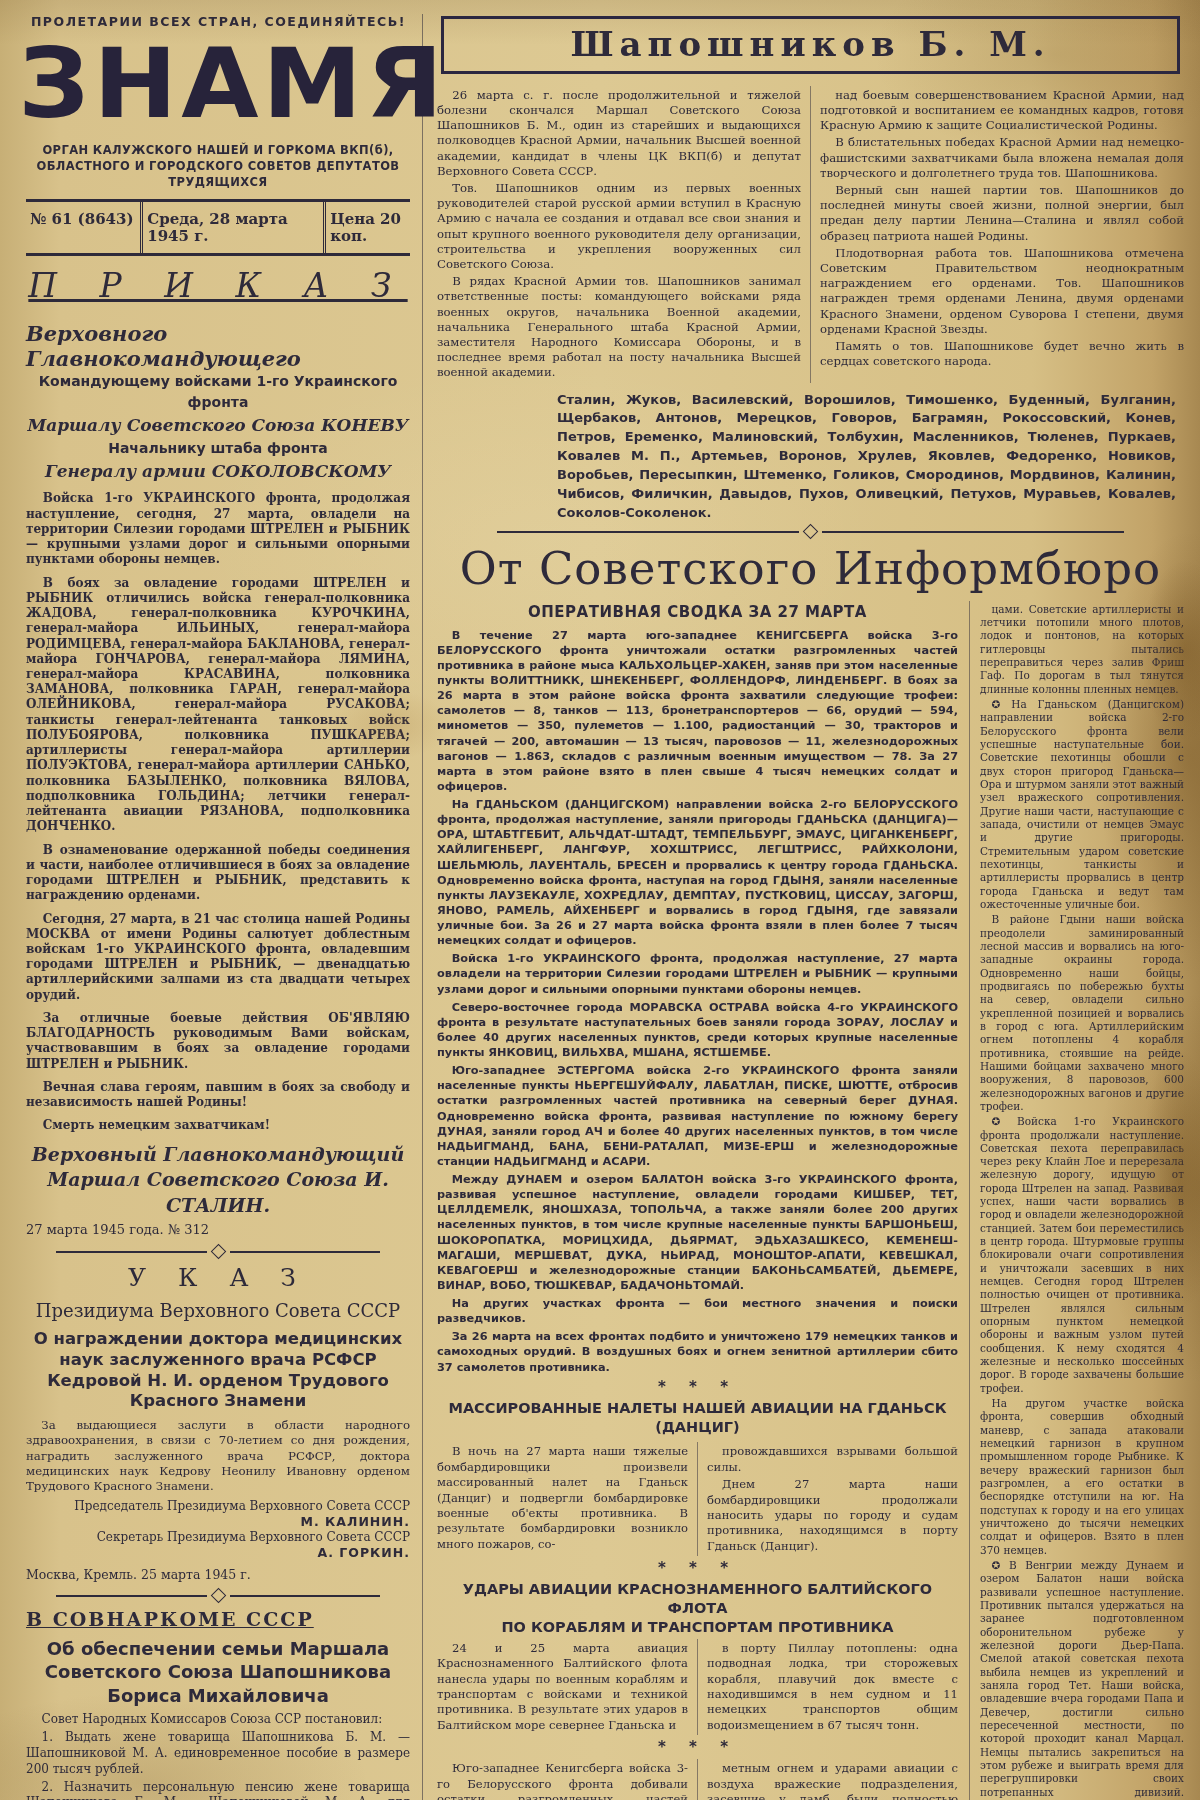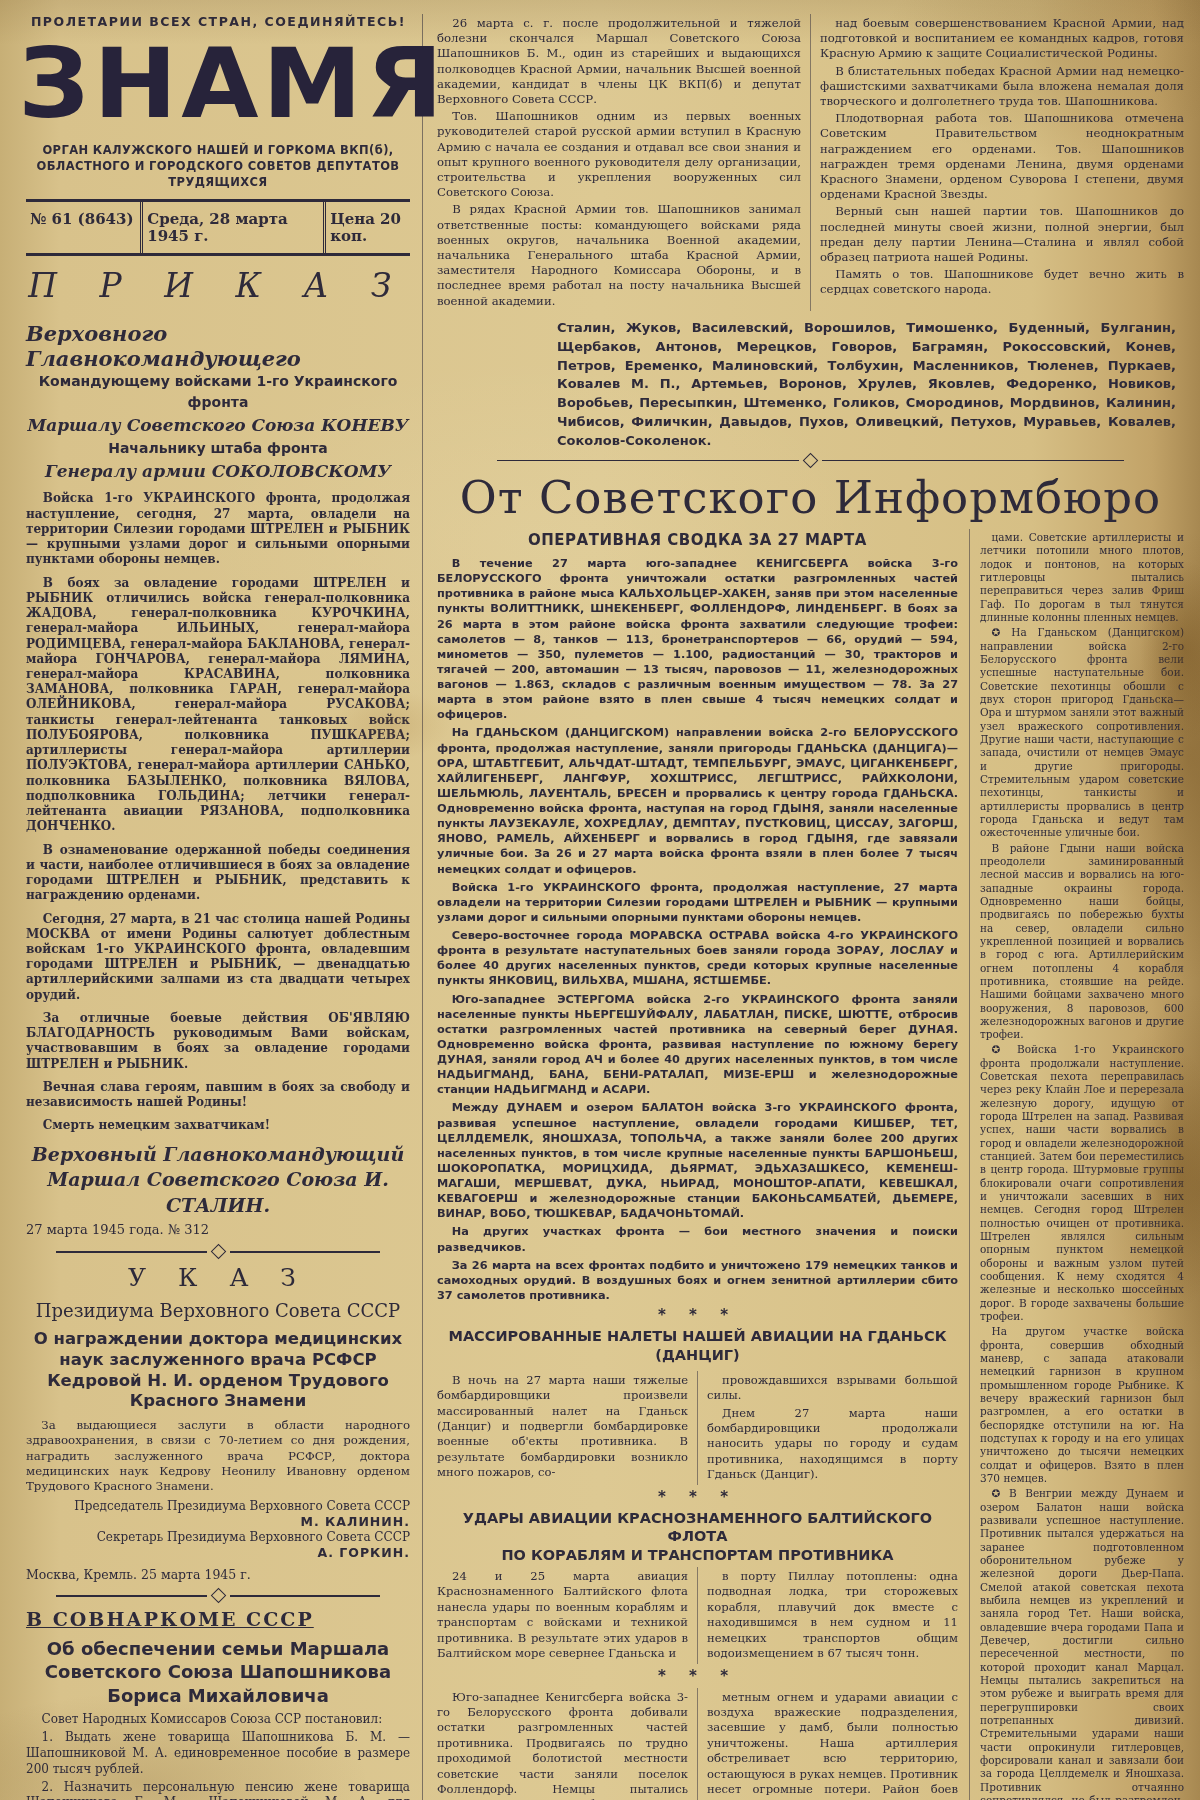--- a/index.html
+++ b/index.html
@@ -101,21 +101,21 @@
         <div class="nameplate">ЗНАМЯ</div>
         <div class="organ">ОРГАН КАЛУЖСКОГО НАШЕЙ И ГОРКОМА ВКП(б), ОБЛАСТНОГО И ГОРОДСКОГО СОВЕТОВ ДЕПУТАТОВ ТРУДЯЩИХСЯ</div>
         <div class="dateline">
           <div class="cell c-issue">№ 61 (8643)</div>
           <div class="cell c-date">Среда, 28 марта 1945 г.</div>
           <div class="cell c-price">Цена 20 коп.</div>
         </div>
       </header>
 
       <section>
-        <h1 class="prikaz-title" style="margin:12px 0 16px;">П Р И К А З</h1>
+        <h1 class="prikaz-title" style="margin:12px 0 16px;text-decoration:underline;">П Р И К А З</h1>
         <div class="prikaz-sub">Верховного Главнокомандующего</div>
         <div class="addr-plain">Командующему войсками 1-го Украинского фронта</div>
         <div class="addr-name">Маршалу Советского Союза КОНЕВУ</div>
         <div class="addr-plain">Начальнику штаба фронта</div>
         <div class="addr-name">Генералу армии СОКОЛОВСКОМУ</div>
         <div class="prikaz-body">
             <p>Войска 1-го УКРАИНСКОГО фронта, продолжая наступление, сегодня, 27 марта, овладели на территории Силезии городами ШТРЕЛЕН и РЫБНИК — крупными узлами дорог и сильными опорными пунктами обороны немцев.</p>
             <p>В боях за овладение городами ШТРЕЛЕН и РЫБНИК отличились войска генерал-полковника ЖАДОВА, генерал-полковника КУРОЧКИНА, генерал-майора ИЛЬИНЫХ, генерал-майора РОДИМЦЕВА, генерал-майора БАКЛАНОВА, генерал-майора ГОНЧАРОВА, генерал-майора ЛЯМИНА, генерал-майора КРАСАВИНА, полковника ЗАМАНОВА, полковника ГАРАН, генерал-майора ОЛЕЙНИКОВА, генерал-майора РУСАКОВА; танкисты генерал-лейтенанта танковых войск ПОЛУБОЯРОВА, полковника ПУШКАРЕВА; артиллеристы генерал-майора артиллерии ПОЛУЭКТОВА, генерал-майора артиллерии САНЬКО, полковника БАЗЫЛЕНКО, полковника ВЯЛОВА, подполковника ГОЛЬДИНА; летчики генерал-лейтенанта авиации РЯЗАНОВА, подполковника ДОНЧЕНКО.</p>
             <p>В ознаменование одержанной победы соединения и части, наиболее отличившиеся в боях за овладение городами ШТРЕЛЕН и РЫБНИК, представить к награждению орденами.</p>
             <p>Сегодня, 27 марта, в 21 час столица нашей Родины МОСКВА от имени Родины салютует доблестным войскам 1-го УКРАИНСКОГО фронта, овладевшим городами ШТРЕЛЕН и РЫБНИК, — двенадцатью артиллерийскими залпами из ста двадцати четырех орудий.</p>
@@ -172,31 +172,32 @@
           <span class="ln"></span>
           <span class="dia"></span>
           <span class="ln"></span>
         </div>
 
     </div>
 
     <div class="right-col">
 
       <section>
+        <div class="obit-box">Шапошников Б. М.</div>
         <div class="cols2 obit-cols">
           <div class="c">
               <p>26 марта с. г. после продолжительной и тяжелой болезни скончался Маршал Советского Союза Шапошников Б. М., один из старейших и выдающихся полководцев Красной Армии, начальник Высшей военной академии, кандидат в члены ЦК ВКП(б) и депутат Верховного Совета СССР.</p>
               <p>Тов. Шапошников одним из первых военных руководителей старой русской армии вступил в Красную Армию с начала ее создания и отдавал все свои знания и опыт крупного военного руководителя делу организации, строительства и укрепления вооруженных сил Советского Союза.</p>
               <p>В рядах Красной Армии тов. Шапошников занимал ответственные посты: командующего войсками ряда военных округов, начальника Военной академии, начальника Генерального штаба Красной Армии, заместителя Народного Комиссара Обороны, и в последнее время работал на посту начальника Высшей военной академии.</p>
             </div>
           <div class="c">
               <p>над боевым совершенствованием Красной Армии, над подготовкой и воспитанием ее командных кадров, готовя Красную Армию к защите Социалистической Родины.</p>
               <p>В блистательных победах Красной Армии над немецко-фашистскими захватчиками была вложена немалая доля творческого и долголетнего труда тов. Шапошникова.</p>
+              <p>Верный сын нашей партии тов. Шапошников до последней минуты своей жизни, полной энергии, был предан делу партии Ленина—Сталина и являл собой образец патриота нашей Родины.</p>
               <p>Плодотворная работа тов. Шапошникова отмечена Советским Правительством неоднократным награждением его орденами. Тов. Шапошников награжден тремя орденами Ленина, двумя орденами Красного Знамени, орденом Суворова I степени, двумя орденами Красной Звезды.</p>
-              <p>Верный сын нашей партии тов. Шапошников до последней минуты своей жизни, полной энергии, был предан делу партии Ленина—Сталина и являл собой образец патриота нашей Родины.</p>
               <p>Память о тов. Шапошникове будет вечно жить в сердцах советского народа.</p>
             </div>
         </div>
         <p class="signatories">Сталин, Жуков, Василевский, Ворошилов, Тимошенко, Буденный, Булганин, Щербаков, Антонов, Мерецков, Говоров, Баграмян, Рокоссовский, Конев, Петров, Еременко, Малиновский, Толбухин, Масленников, Тюленев, Пуркаев, Ковалев М. П., Артемьев, Воронов, Хрулев, Яковлев, Федоренко, Новиков, Воробьев, Пересыпкин, Штеменко, Голиков, Смородинов, Мордвинов, Калинин, Чибисов, Филичкин, Давыдов, Пухов, Оливецкий, Петухов, Муравьев, Ковалев, Соколов-Соколенок.</p>
       </section>
 
       <div class="orn" style="margin:4px 60px;">
           <span class="ln"></span>
           <span class="dia"></span>
           <span class="ln"></span>

